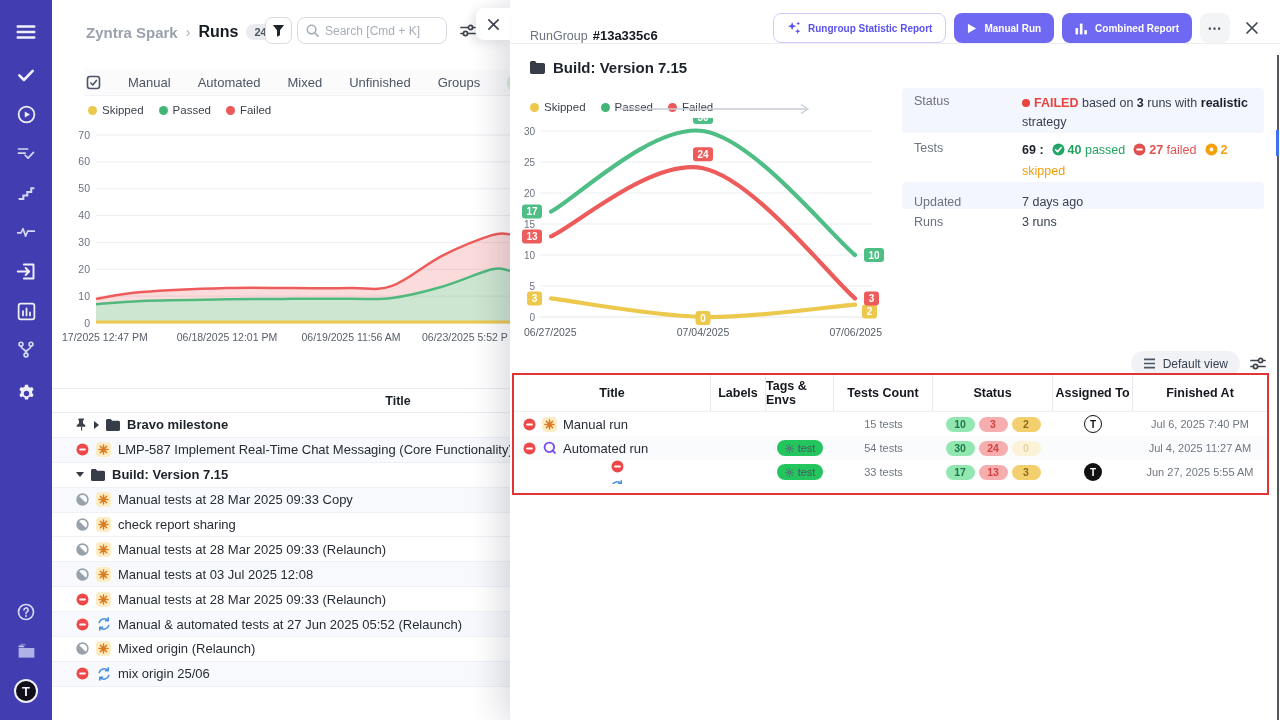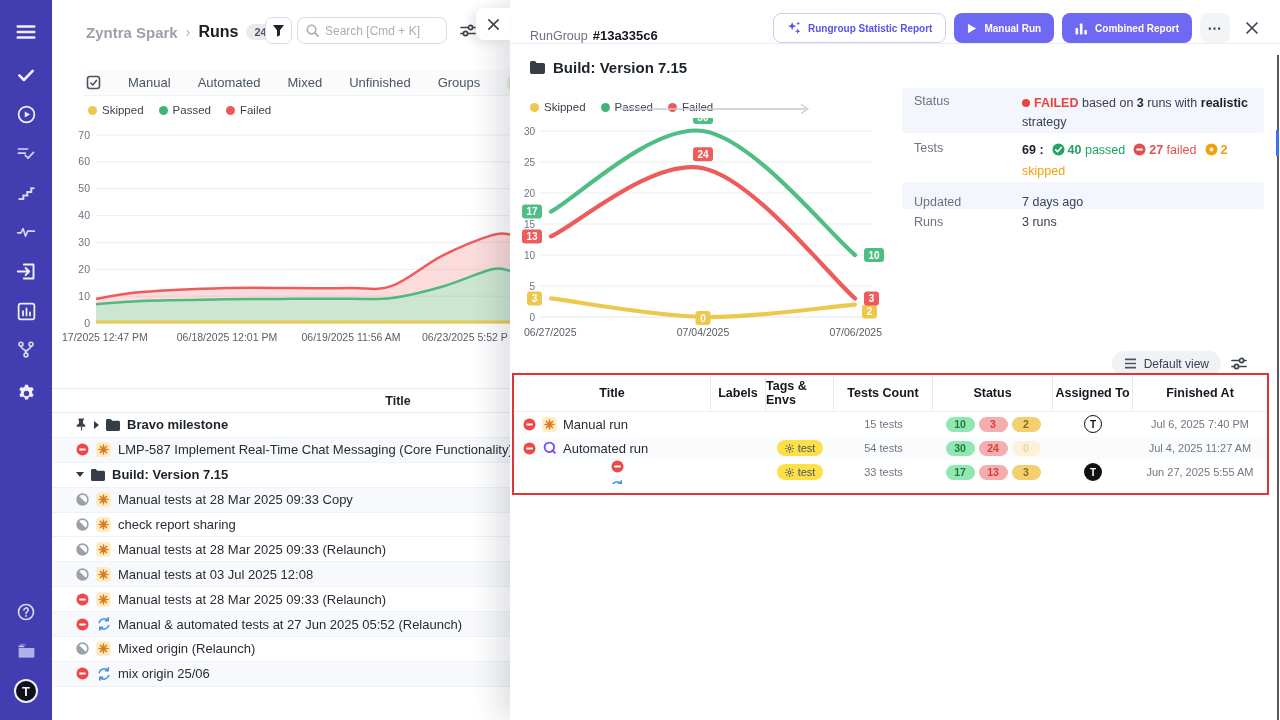--- a/index.html
+++ b/index.html
@@ -80,34 +80,34 @@
   .dlabel{width:108px;color:#6b7280;flex:0 0 auto}
   .dval{flex:1;color:#374151;line-height:1.55}
   .b{font-weight:800;color:#1d232b}
   .red-b{font-weight:800;color:#e8443f}
   .green-t{color:#22a25f}.green-b{font-weight:800;color:#22a25f}
   .red-t{color:#e05252}.red-bb{font-weight:800;color:#e05252}
   .or-t{color:#f59e0b}.or-b{font-weight:800;color:#f59e0b}
   .dot-red{display:inline-block;width:8px;height:8px;border-radius:50%;background:#e8443f;margin-right:4px}
   .mini-ic{display:inline-block;vertical-align:-2px;margin:0 3px 0 8px}
 
-  #view-row{position:absolute;right:33px;top:351px;display:flex;align-items:center;gap:10px}
+  #view-row{position:absolute;right:14px;top:351px;display:flex;align-items:center;gap:10px}
   #view-pill{background:#f1f2f5;border-radius:14px;height:25px;display:flex;align-items:center;gap:7px;padding:0 12px;
     font-size:12px;color:#374151;cursor:pointer}
 
   #annotated{position:absolute;left:2px;top:373px;width:757px;border:2px solid #e13434}
   #d-table{width:100%;background:#fff;padding-bottom:9px}
   #d-thead{display:flex;height:37px;border-bottom:1px solid #eef0f3}
   .th{display:flex;align-items:center;justify-content:center;font-size:12.5px;font-weight:700;color:#14181f;border-right:1px solid #e8eaee}
   .th:last-child{border-right:none}
   .tr{display:flex;height:24px;align-items:center}
   .tr.alt{background:#fafbfd}
   .td{display:flex;align-items:center;justify-content:center;height:100%;overflow:hidden}
   .td.title-cell{justify-content:flex-start;padding-left:9px;gap:6px;font-size:13px;color:#262c35}
-  .tag-pill{background:#fde047;color:#4b5563;font-size:11px;border-radius:9px;padding:2px 8px;display:flex;align-items:center;gap:4px}
+  .tag-pill{background:#22c55e;color:#4b5563;font-size:11px;border-radius:9px;padding:2px 8px;display:flex;align-items:center;gap:4px}
   .pill{min-width:29px;height:15px;border-radius:8px;display:flex;align-items:center;justify-content:center;font-size:10.5px;font-weight:800;padding:0 4px}
   .pill.g{background:#92e6b0;color:#1b7a47}
   .pill.r{background:#f6adad;color:#d34040}
   .pill.y{background:#f4cf70;color:#8f6c12}
   .pill.y-faded{background:#fbf2d8;color:#e3d5a5}
   .muted{font-size:11px;color:#6f7781}
   .avatarT{width:18px;height:18px;border-radius:50%;display:flex;align-items:center;justify-content:center;font-size:10px;font-weight:800}
   .avatarT.outline{background:#fff;border:1.6px solid #111;color:#111}
   .avatarT.filled{background:#111;color:#fff}
 

